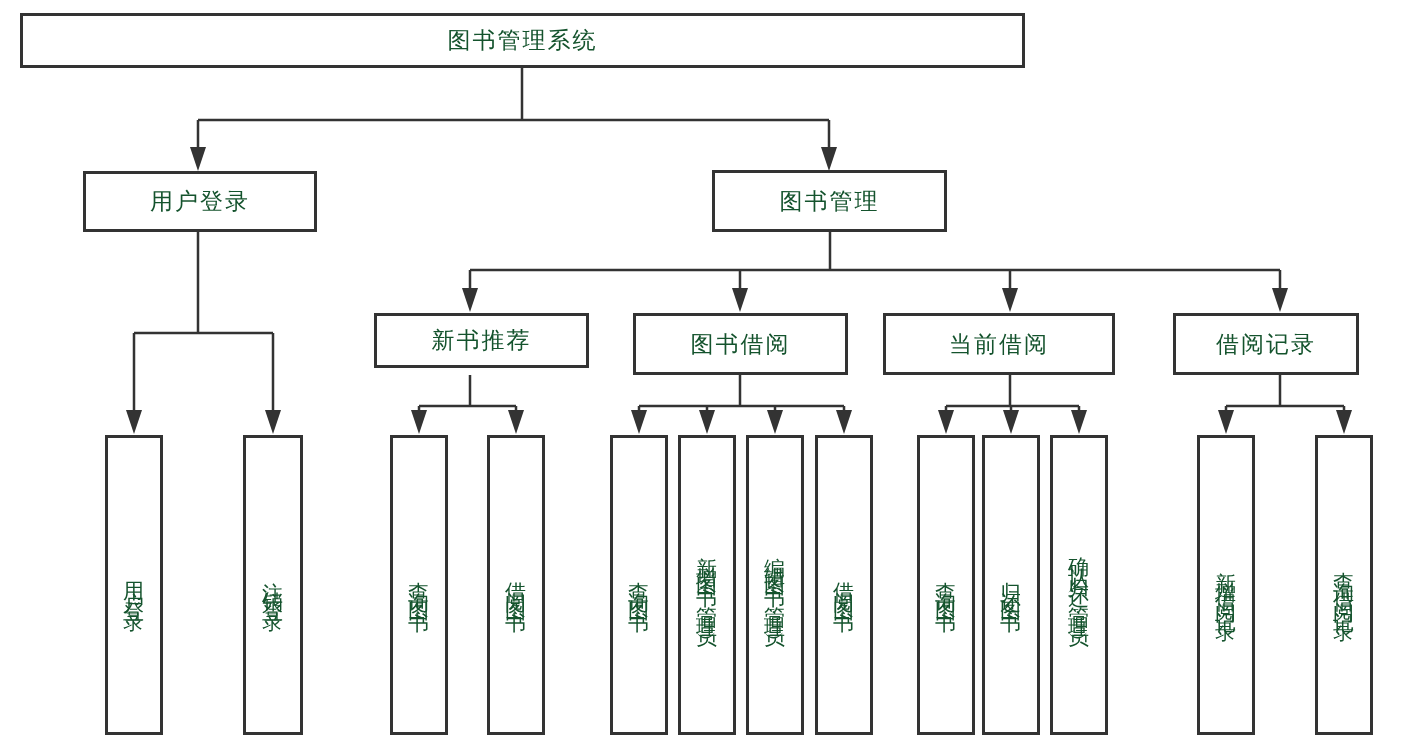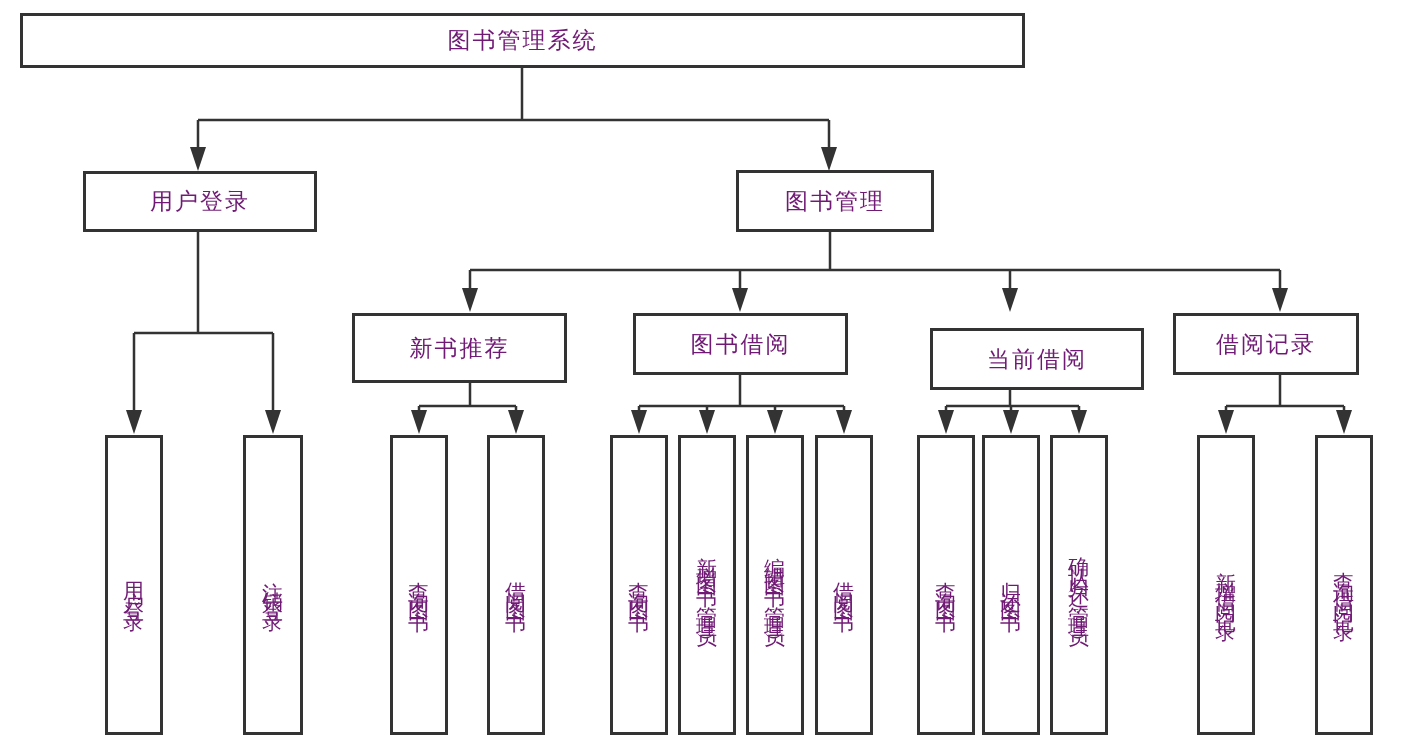--- a/index.html
+++ b/index.html
@@ -21,21 +21,21 @@
     top: 0;
     width: 1405px;
     height: 747px;
     pointer-events: none;
   }
   .node {
     position: absolute;
     box-sizing: border-box;
     border: 3px solid #333333;
     background: #ffffff;
-    color: #701a75;
+    color: #14532d;
     display: flex;
     align-items: center;
     justify-content: center;
     text-align: center;
   }
   .node.h {
     font-size: 23px;
     letter-spacing: 2px;
   }
   .node.v {
@@ -90,25 +90,25 @@
       <polygon points="1003,410 1019,410 1011,434"></polygon>
       <polygon points="1071,410 1087,410 1079,434"></polygon>
       <polygon points="1218,410 1234,410 1226,434"></polygon>
       <polygon points="1336,410 1352,410 1344,434"></polygon>
     </g>
   </svg>
 
   <div class="node h" style="left:20px; top:13px; width:1005px; height:55px;">图书管理系统</div>
 
   <div class="node h" style="left:83px; top:171px; width:234px; height:61px;">用户登录</div>
-  <div class="node h" style="left:712px; top:170px; width:198px; height:62px;margin-left:24px;">图书管理</div>
+  <div class="node h" style="left:712px; top:170px; width:235px; height:62px;">图书管理</div>
 
-  <div class="node h" style="left:352px; top:313px; width:215px; height:70px;">新书推荐</div>
+  <div class="node h" style="left:374px; top:313px; width:215px; height:55px;">新书推荐</div>
   <div class="node h" style="left:633px; top:313px; width:215px; height:62px;">图书借阅</div>
-  <div class="node h" style="left:930px; top:313px; width:214px; height:62px;margin-top:15px;">当前借阅</div>
+  <div class="node h" style="left:883px; top:313px; width:232px; height:62px;">当前借阅</div>
   <div class="node h" style="left:1173px; top:313px; width:186px; height:62px;">借阅记录</div>
 
   <div class="node v" style="left:105px; top:435px; width:58px; height:300px;">用户登录</div>
   <div class="node v" style="left:243px; top:435px; width:60px; height:300px;">注销登录</div>
 
   <div class="node v" style="left:390px; top:435px; width:58px; height:300px;">查询图书</div>
   <div class="node v" style="left:487px; top:435px; width:58px; height:300px;">借阅图书</div>
 
   <div class="node v" style="left:610px; top:435px; width:58px; height:300px;">查询图书</div>
   <div class="node v" style="left:678px; top:435px; width:58px; height:300px;">新增图书（管理员）</div>

